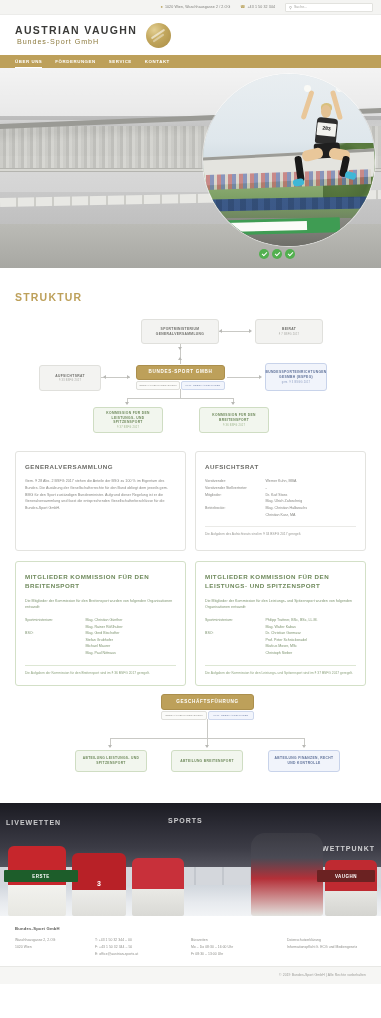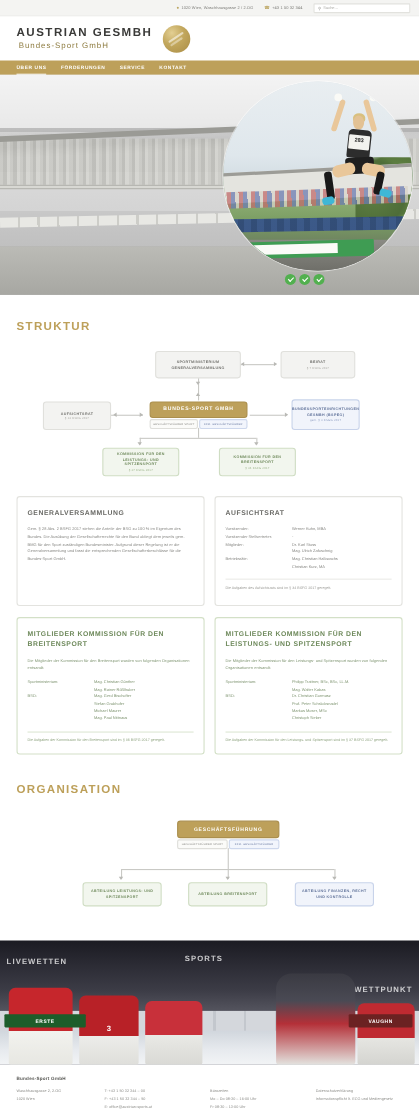--- a/index.html
+++ b/index.html
@@ -311,21 +311,21 @@
       <span>+43 1 50 32 344</span>
     </div>
     <div class="search-box">
       <span class="ic">⚲</span>
       <span class="ph">Suche...</span>
     </div>
   </div>
 
   <div class="logobar">
     <div class="logo-text">
-      <div class="logo-main">AUSTRIAN GESMBH</div>
+      <div class="logo-main">AUSTRIAN VAUGHN</div>
       <div class="logo-sub">Bundes-Sport GmbH</div>
     </div>
     <div class="logo-mark"></div>
   </div>
 
   <div class="nav">
     <div class="nav-item active">ÜBER UNS</div>
     <div class="nav-item">FÖRDERUNGEN</div>
     <div class="nav-item">SERVICE</div>
     <div class="nav-item">KONTAKT</div>
@@ -532,21 +532,20 @@
           </div>
           <div class="row">
             <span class="k"></span>
             <span class="v">Christoph Sieber</span>
           </div>
         </div>
         <div class="foot">Die Aufgaben der Kommission für den Leistungs- und Spitzensport sind im § 37 BSFG 2017 geregelt.</div>
       </div>
     </div>
 
-    <div class="section-title" style="margin-top:26px;">ORGANISATION</div>
 
     <div class="chart2">
       <div class="node gold" style="left:146px; top:8px; width:93px; height:16px;">
         <div class="t">GESCHÄFTSFÜHRUNG</div>
       </div>
       <div class="subrow" style="left:146px; top:25px; width:93px;">
         <div class="sub" style="width:46px;">GESCHÄFTSFÜHRER SPORT</div>
         <div class="sub b" style="width:46px;">KFM. GESCHÄFTSFÜHRER</div>
       </div>
 

